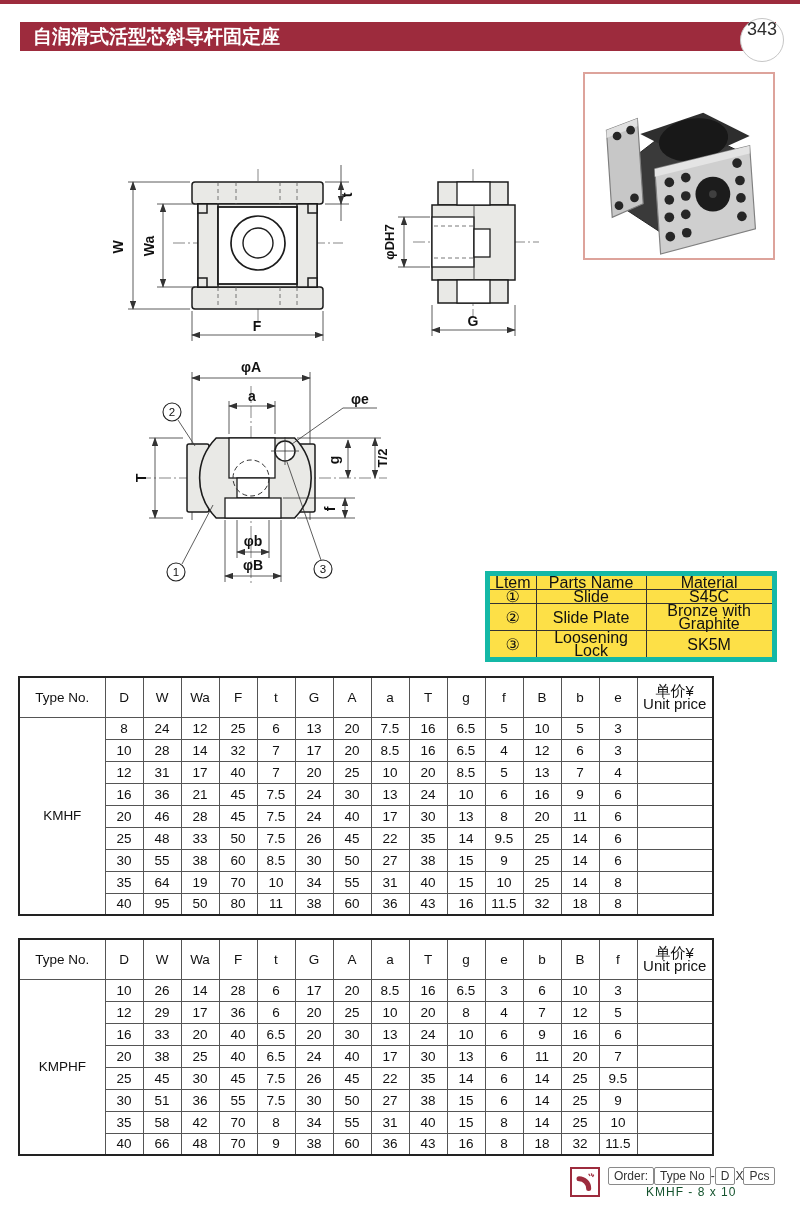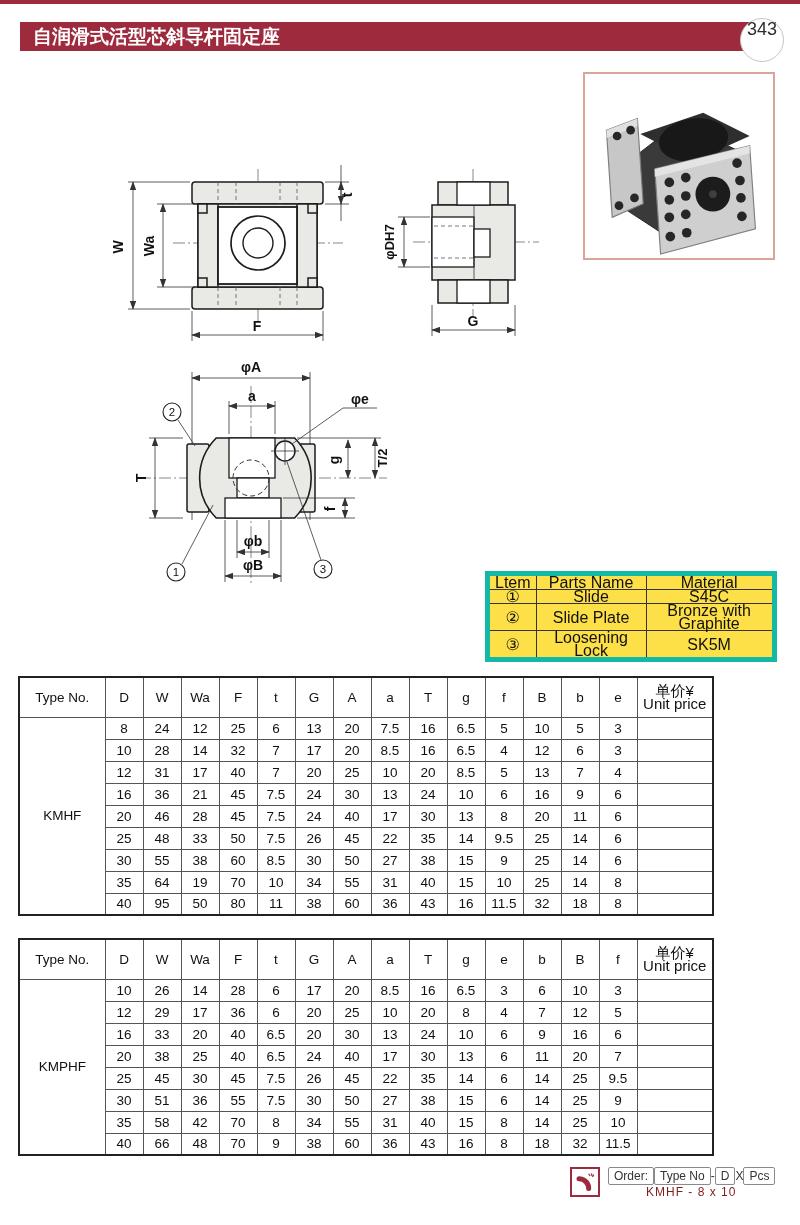--- a/index.html
+++ b/index.html
@@ -52,21 +52,21 @@
   .size-table .price-h div{font-size:15px;line-height:13px}
   #size-table-0{top:676px}
   #size-table-1{top:938px}
   .c-type{width:86px}.c-price{width:76px}
 
   
   #phone-box{left:570px;top:1167px;width:30px;height:30px;border:2px solid #9d2b3d;background:#fff;
              display:flex;align-items:center;justify-content:center}
   #order-row{left:608px;top:1166px;display:flex;align-items:center;font-size:12px;color:#333;height:19px}
   .obox{border:1px solid #8a8a8a;border-radius:2px;padding:0 5px;height:18px;line-height:16px;background:#fff}
-  #order-example{left:646px;top:1185px;font-size:12px;color:#7f1d1d;letter-spacing:1px}
+  #order-example{left:646px;top:1185px;font-size:12px;color:#14532d;letter-spacing:1px}
 </style>
 </head>
 <body>
 
 <div class="abs" id="top-strip"></div>
 
 <div class="abs" id="title-bar">
   <span class="t-cn">自润滑式活型芯斜导杆固定座</span>
 </div>
 <div class="abs" id="page-circle">

